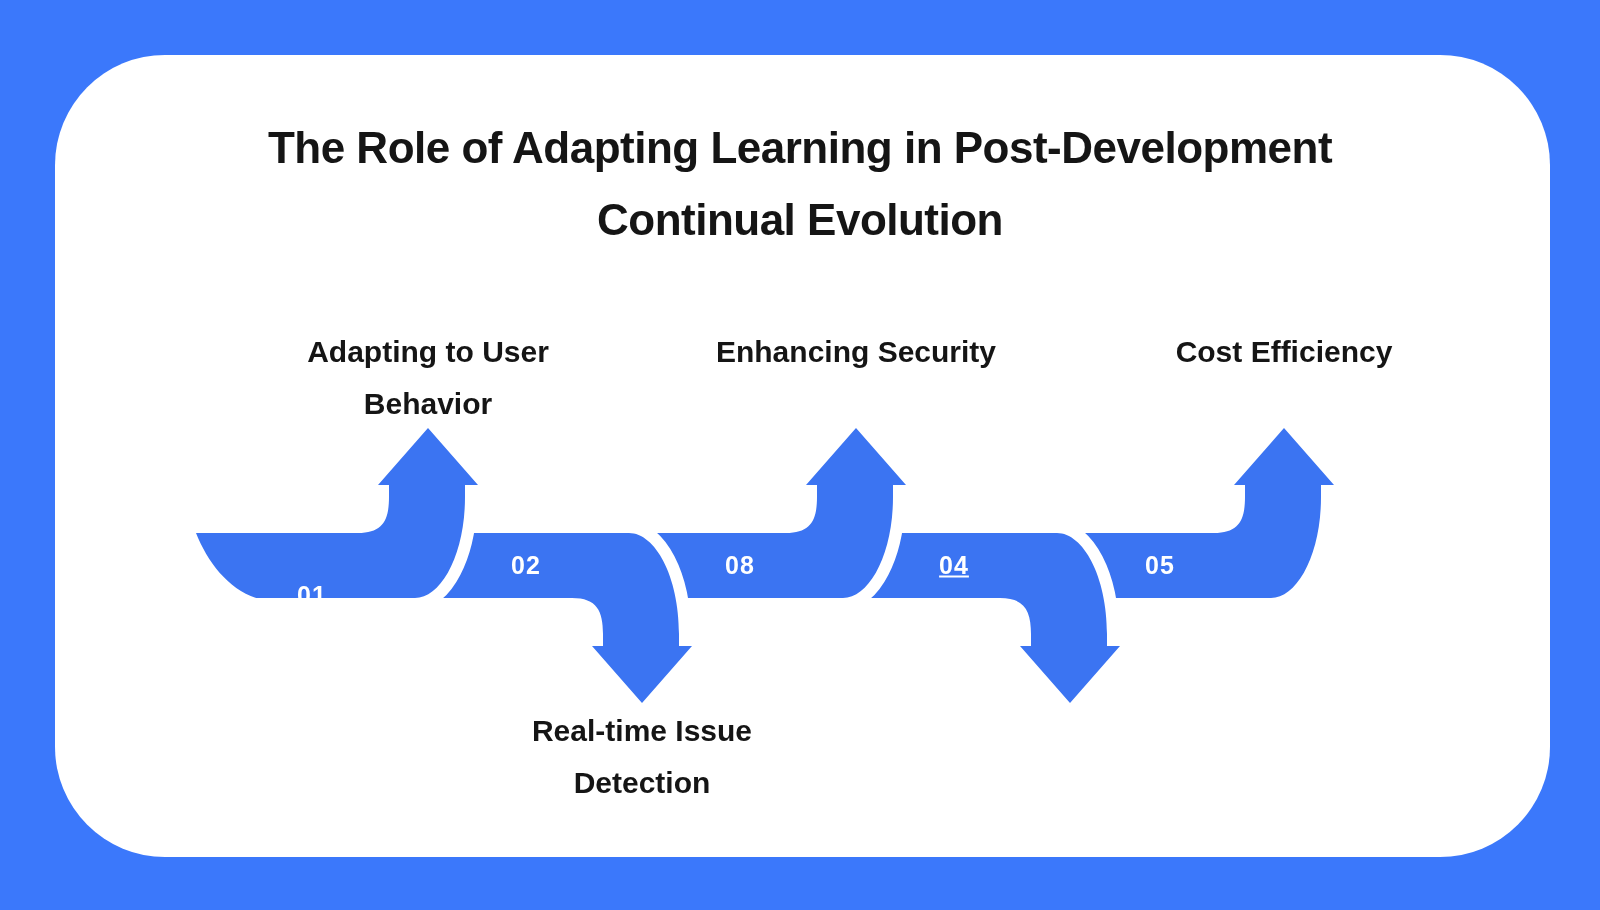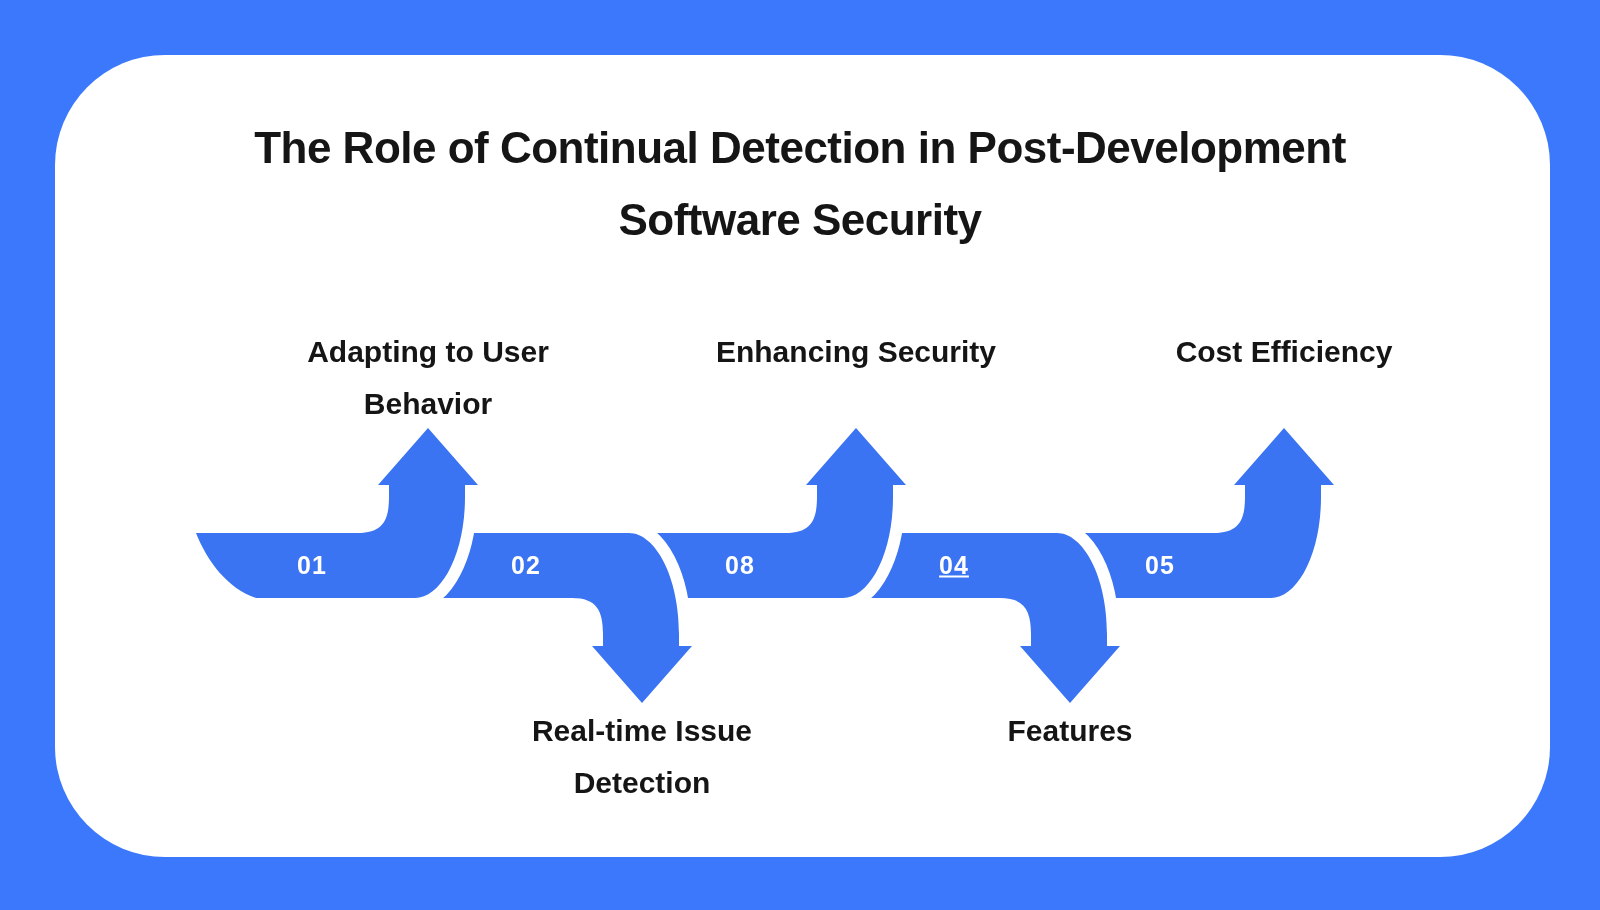--- a/index.html
+++ b/index.html
@@ -71,22 +71,22 @@
     white-space: nowrap;
   }
 </style>
 </head>
 <body>
 
 <div class="stage" style="--bg-color: #3B78FB; --card-color: #ffffff; --text-color: #151515; --arrow-color: #3B74F2; --number-color: #ffffff;">
   <div class="card"></div>
 
   <div class="title">
-    <div>The Role of Continual Detection in Post-Development</div>
-    <div>Software Security</div>
+    <div>The Role of Adapting Learning in Post-Development</div>
+    <div>Continual Evolution</div>
   </div>
 
   <svg class="diagram-svg" viewBox="0 0 1600 910">
     <g>
       <path class="seg-outline" d="M 1004 533 H 1214 C 1239 533 1245 520 1245 497 L 1245 485 L 1234 485 L 1284 428 L 1334 485 L 1321 485 L 1321 497 C 1321 555 1297 598 1271 598 H 1004 Z"></path>
       <path class="seg-fill" d="M 1004 533 H 1214 C 1239 533 1245 520 1245 497 L 1245 485 L 1234 485 L 1284 428 L 1334 485 L 1321 485 L 1321 497 C 1321 555 1297 598 1271 598 H 1004 Z"></path>
     </g>
     <g>
       <path class="seg-outline" d="M 790 598 H 1000 C 1025 598 1031 611 1031 634 L 1031 646 L 1020 646 L 1070 703 L 1120 646 L 1107 646 L 1107 634 C 1107 576 1083 533 1057 533 H 790 Z"></path>
       <path class="seg-fill" d="M 790 598 H 1000 C 1025 598 1031 611 1031 634 L 1031 646 L 1020 646 L 1070 703 L 1120 646 L 1107 646 L 1107 634 C 1107 576 1083 533 1057 533 H 790 Z"></path>
@@ -98,21 +98,21 @@
     <g>
       <path class="seg-outline" d="M 362 598 H 572 C 597 598 603 611 603 634 L 603 646 L 592 646 L 642 703 L 692 646 L 679 646 L 679 634 C 679 576 655 533 629 533 H 362 Z"></path>
       <path class="seg-fill" d="M 362 598 H 572 C 597 598 603 611 603 634 L 603 646 L 592 646 L 642 703 L 692 646 L 679 646 L 679 634 C 679 576 655 533 629 533 H 362 Z"></path>
     </g>
     <g>
       <path class="seg-outline" d="M 196 533 H 358 C 383 533 389 520 389 497 L 389 485 L 378 485 L 428 428 L 478 485 L 465 485 L 465 497 C 465 555 441 598 415 598 H 256 C 228 589 207 561 196 533 Z"></path>
       <path class="seg-fill" d="M 196 533 H 358 C 383 533 389 520 389 497 L 389 485 L 378 485 L 428 428 L 478 485 L 465 485 L 465 497 C 465 555 441 598 415 598 H 256 C 228 589 207 561 196 533 Z"></path>
     </g>
   </svg>
 
-  <div class="step-number" style="left:312px; top:565px;">01</div>
+  <div class="step-number" style="left:312px; top:595px;">01</div>
   <div class="step-number" style="left:526px; top:565px;">02</div>
   <div class="step-number" style="left:740px; top:565px;">08</div>
   <div class="step-number" style="left:954px; top:565px;text-decoration:underline;">04</div>
   <div class="step-number" style="left:1160px; top:565px;">05</div>
 
   <div class="step-label" style="left:428px; top:326px;">
     <div>Adapting to User</div>
     <div>Behavior</div>
   </div>
   <div class="step-label" style="left:856px; top:326px;">
@@ -120,15 +120,14 @@
   </div>
   <div class="step-label" style="left:642px; top:705px;">
     <div>Real-time Issue</div>
     <div>Detection</div>
   </div>
 
   <div class="step-label" style="left:1284px; top:326px;">
     <div>Cost Efficiency</div>
   </div>
   <div class="step-label" style="left:1070px; top:705px;">
-    <div>Features</div>
   </div>
 </div>
 
 </body></html>

